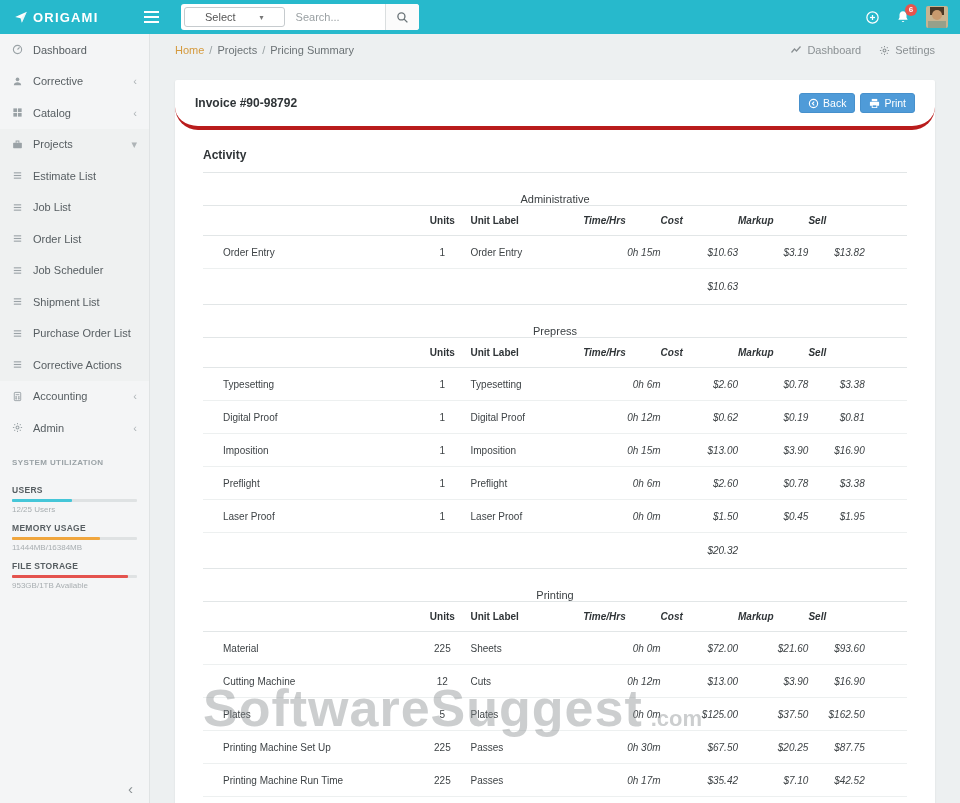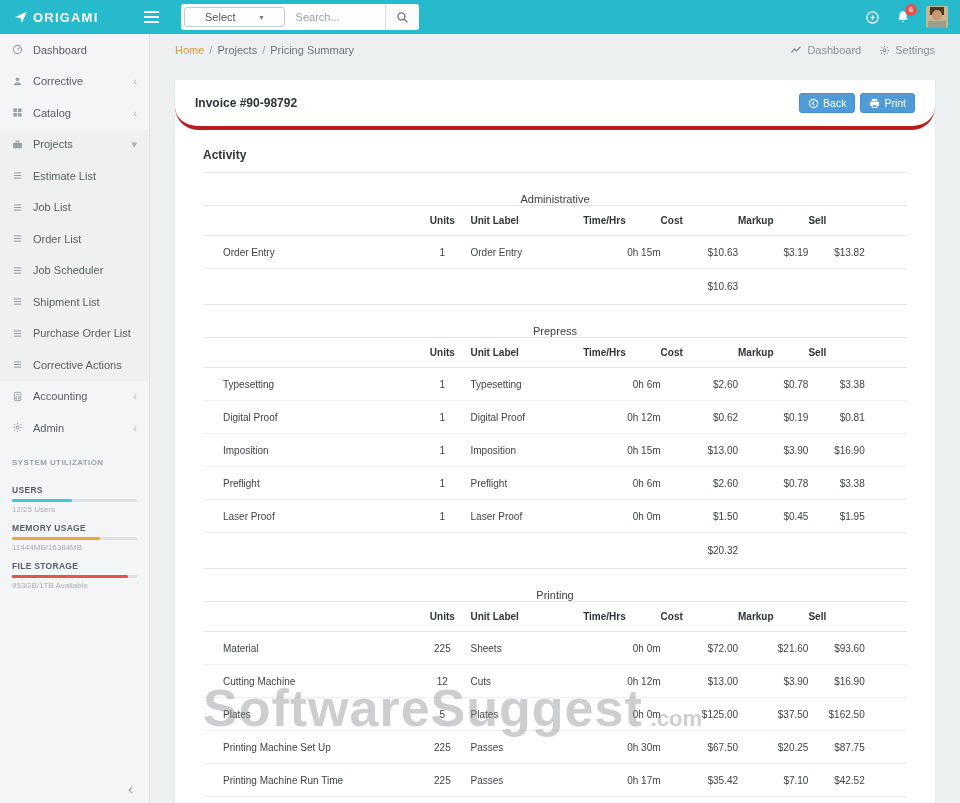--- a/index.html
+++ b/index.html
@@ -58,21 +58,21 @@
   .activity-title { margin-top: 18px; font-size: 12px; font-weight: bold; color: #2f3437; padding-bottom: 10px; border-bottom: 1px solid #e2e6e7; }
   .section { margin-top: 20px; }
   .section-title { font-size: 11px; color: #3a3f42; padding-bottom: 0; border-bottom: 1px solid #e2e6e7; text-align: center; }
 
   table.acts { width: 100%; border-collapse: collapse; table-layout: fixed; font-size: 10px; color: #3e4346; }
   .acts th { font-weight: bold; color: #2f3437; padding: 9px 0; border-bottom: 1px solid #e2e6e7; text-align: left; }
   .acts td { padding: 10.5px 0; border-bottom: 1px solid #edf0f0; }
   .cell-name { padding-left: 20px !important; }
   .c-units { text-align: center !important; }
   .c-ulabel { text-align: left !important; }
-  .c-time, .c-cost, .c-markup, .c-sell, .r { text-align: right; }
+  .c-time, .c-cost, .c-markup, .c-sell, .r { text-align: right; font-style: italic; }
   td.subtotal { padding: 12px 0; border-bottom: 1px solid #e2e6e7; color: #3a3f42; }
 
   
   .watermark { position: absolute; left: 203px; top: 678px; z-index: 40; pointer-events: none; color: rgba(133,138,141,.42); font-weight: bold; font-size: 52px; letter-spacing: 1px; white-space: nowrap; }
   .wm-com { font-size: 22px; margin-left: 8px; letter-spacing: 0; }
 </style>
 </head>
 <body>
 
 <div class="topbar">

